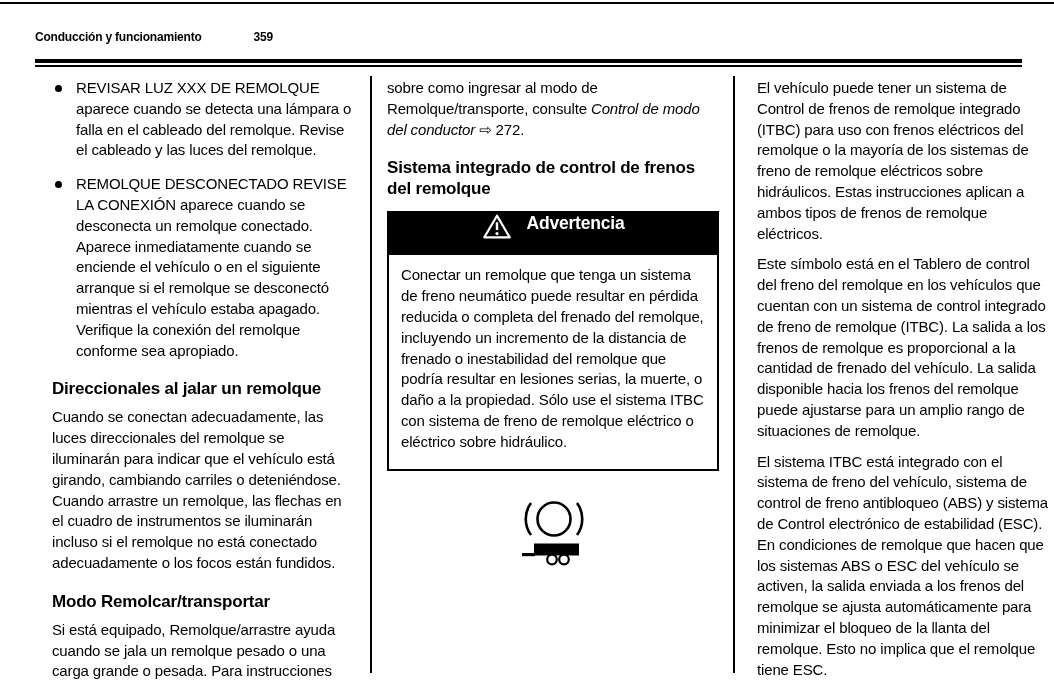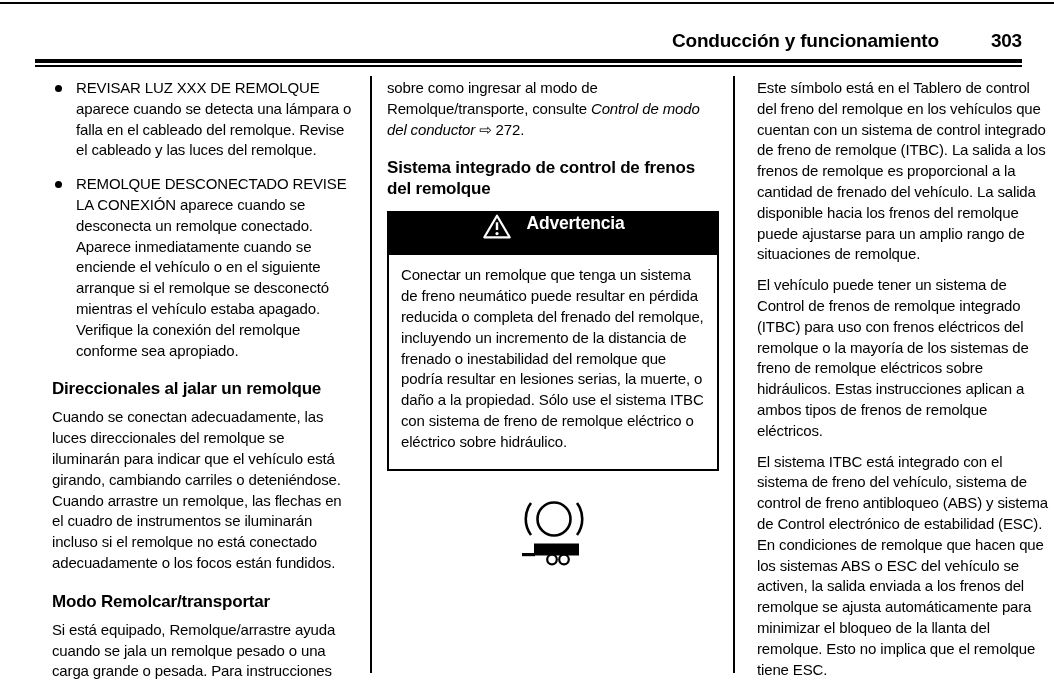--- a/index.html
+++ b/index.html
@@ -5,22 +5,22 @@
   * { margin:0; padding:0; box-sizing:border-box; }
   html,body { background:#ffffff; }
   body {
     width:1054px; height:700px; position:relative; overflow:hidden;
     font-family:"Liberation Sans", sans-serif; color:#000;
   }
   .top-edge-line { position:absolute; top:2px; left:0; width:1054px; height:2px; background:#000; }
 
   .page-header {
     position:absolute; top:30px; left:35px; width:987px;
-    display:flex; justify-content:flex-end; align-items:baseline;
-    font-weight:bold; font-size:19px; letter-spacing:-0.2px;
+    display:flex; justify-content:flex-start; align-items:baseline;
+    font-weight:bold; font-size:12px; letter-spacing:-0.2px;
   }
   .page-header .page-num { margin-left:52px; }
   .header-rule {
     position:absolute; top:59px; left:35px; width:987px; height:8px;
     border-top:4px solid #000; border-bottom:2px solid #000;
   }
 
   .content {
     position:absolute; top:76px; left:35px; width:987px; height:600px;
     display:flex; align-items:stretch;
@@ -51,21 +51,21 @@
   .trailer-icon-wrap { display:flex; justify-content:center; margin-top:26px; }
 </style>
 </head>
 <body>
 
 <div>
   <div class="top-edge-line"></div>
 
   <div class="page-header">
     <span>Conducción y funcionamiento</span>
-    <span class="page-num">303</span>
+    <span class="page-num">359</span>
   </div>
   <div class="header-rule"></div>
 
   <div class="content">
 
     <div class="col col-left">
       <ul class="bullet-list">
         <li>
           <span class="bullet-dot"></span>
           <span>REVISAR LUZ XXX DE REMOLQUE aparece cuando se detecta una lámpara o falla en el cableado del remolque. Revise el cableado y las luces del remolque.</span>
@@ -111,19 +111,19 @@
           <rect x="0" y="56" width="13" height="3.2" fill="#000"></rect>
           <circle cx="30" cy="62.5" r="4.8" fill="#fff" stroke="#000" stroke-width="2.2"></circle>
           <circle cx="42" cy="62.5" r="4.8" fill="#fff" stroke="#000" stroke-width="2.2"></circle>
         </svg>
       </div>
     </div>
 
     <div class="v-divider"></div>
 
     <div class="col col-right">
+      <p>El vehículo puede tener un sistema de Control de frenos de remolque integrado (ITBC) para uso con frenos eléctricos del remolque o la mayoría de los sistemas de freno de remolque eléctricos sobre hidráulicos. Estas instrucciones aplican a ambos tipos de frenos de remolque eléctricos.</p>
       <p>Este símbolo está en el Tablero de control del freno del remolque en los vehículos que cuentan con un sistema de control integrado de freno de remolque (ITBC). La salida a los frenos de remolque es proporcional a la cantidad de frenado del vehículo. La salida disponible hacia los frenos del remolque puede ajustarse para un amplio rango de situaciones de remolque.</p>
-      <p>El vehículo puede tener un sistema de Control de frenos de remolque integrado (ITBC) para uso con frenos eléctricos del remolque o la mayoría de los sistemas de freno de remolque eléctricos sobre hidráulicos. Estas instrucciones aplican a ambos tipos de frenos de remolque eléctricos.</p>
       <p>El sistema ITBC está integrado con el sistema de freno del vehículo, sistema de control de freno antibloqueo (ABS) y sistema de Control electrónico de estabilidad (ESC). En condiciones de remolque que hacen que los sistemas ABS o ESC del vehículo se activen, la salida enviada a los frenos del remolque se ajusta automáticamente para minimizar el bloqueo de la llanta del remolque. Esto no implica que el remolque tiene ESC.</p>
     </div>
 
   </div>
 </div>
 
 </body></html>

